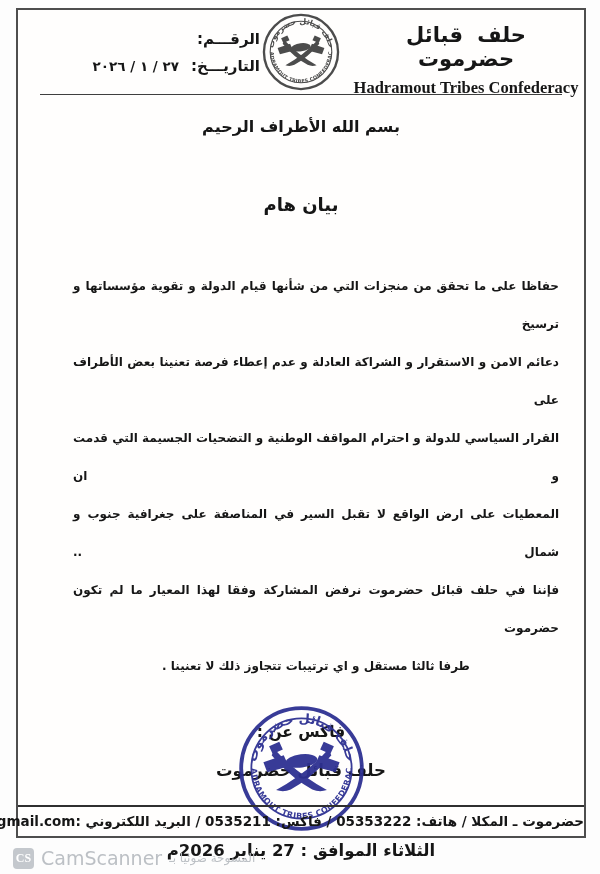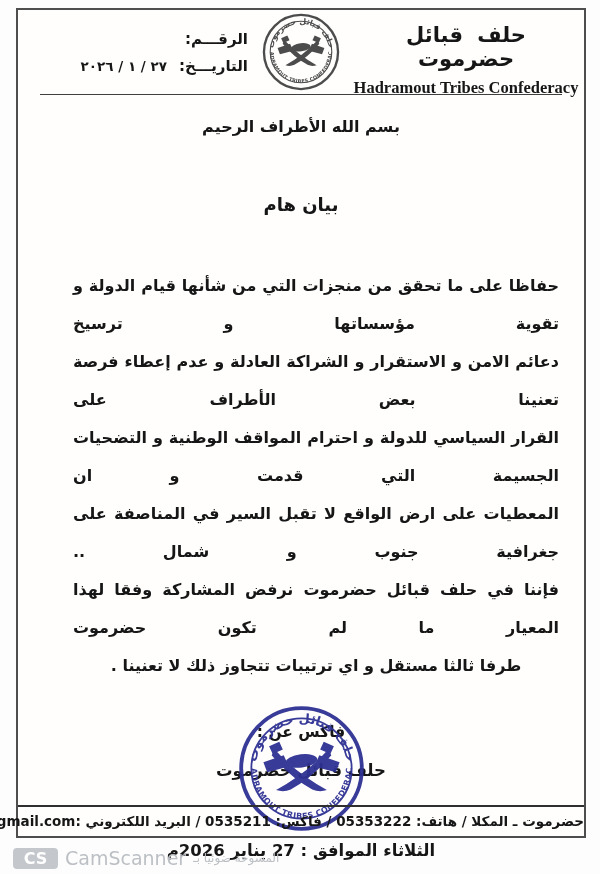--- a/index.html
+++ b/index.html
@@ -12,31 +12,31 @@
   
   .letterhead { position:absolute; top:0; left:0; right:0; height:85px; }
   .header-rule { position:absolute; bottom:0; left:22px; right:22px;
                  border-bottom:1.5px solid #3f3f3f; }
   .org-block { position:absolute; right:4px; top:13px; width:228px; text-align:center; }
   .org-ar { font-size:21px; font-weight:bold; word-spacing:7px; direction:rtl; }
   .org-en { font-size:16.5px; font-weight:bold; margin-top:7px; white-space:nowrap;
             font-family:"Liberation Serif","DejaVu Serif",serif; }
   .header-emblem { position:absolute; left:50%; margin-left:-39px; top:3px;
                    width:78px; height:78px; color:#4c4c4c; }
-  .ref-block { position:absolute; left:8px; top:20px; width:222px; direction:rtl;
+  .ref-block { position:absolute; left:20px; top:20px; width:222px; direction:rtl;
                font-weight:bold; font-size:15px;text-align:center; }
   .ref-row { display:flex; align-items:baseline; gap:12px; height:27px; }
   .ref-value { font-size:13.5px; letter-spacing:1px;margin-left:28px; }
 
   
   .doc-body { position:absolute; top:85px; left:0; right:0; direction:rtl;
               text-align:center; }
   .basmala { margin-top:22px; font-size:16px; font-weight:bold; }
   .statement-title { margin-top:58px; font-size:18px; font-weight:bold;text-align:center; }
-  .body-text { margin:52px 25px 0 55px; font-size:16px; font-weight:bold;
+  .body-text { margin:52px 25px 0 55px; font-size:12px; font-weight:bold;
                line-height:38px; letter-spacing:-0.2px; }
   .jline { text-align:justify; text-align-last:justify; }
   .cline { text-align:left; text-align-last:center; }
   .issued-label { margin-top:38px; font-size:15.5px; font-weight:bold; }
   .issued-by { margin-top:20px; font-size:16.5px; font-weight:bold; }
   .doc-date { margin-top:61px; font-size:16.5px; font-weight:bold; }
 
   
   .stamp { position:absolute; left:50%; margin-left:-63px; bottom:4px;
            width:127px; height:127px; opacity:.95; }
@@ -45,23 +45,23 @@
                  font-size:13.5px; font-weight:bold; line-height:29px; white-space:nowrap; }
 
   
   .em-ar { font-weight:bold; fill:currentColor; }
   .em-en { font-weight:bold; fill:currentColor; letter-spacing:.25px; }
   .em-shape { fill:currentColor; }
 
   
   .watermark { position:absolute; left:13px; top:847px; display:flex; align-items:center;
                gap:7px; color:#bcc0c5; }
-  .cs-badge { width:45px; height:21px; border-radius:4px; background:#c4c8cd; color:#ffffff;
-              font-size:16px; font-weight:bold; display:flex; align-items:center;
-              justify-content:center; }
+  .cs-badge { width:21px; height:21px; border-radius:4px; background:#c4c8cd; color:#ffffff;
+              font-size:12px; font-weight:bold; display:flex; align-items:center;
+              justify-content:center;font-family:Liberation Serif, serif; }
   .wm-brand { font-size:19px; }
   .wm-ar { font-size:12px; direction:rtl; }
 </style>
 </head>
 <body>
 
 <div class="page-frame">
 
   <div class="letterhead">
 

